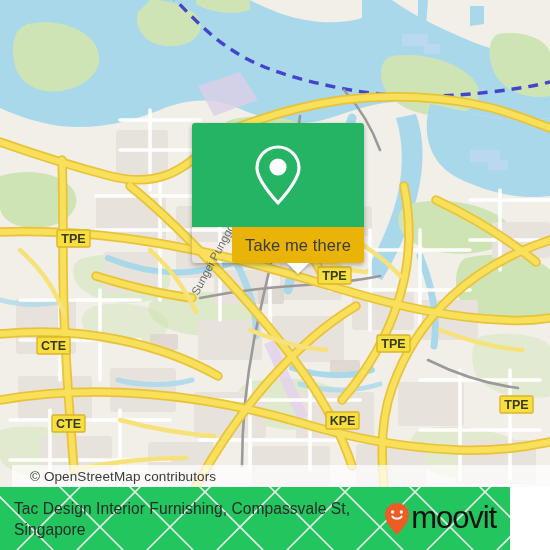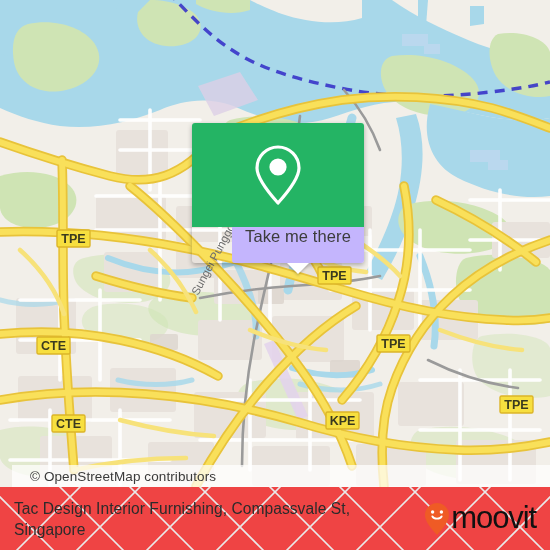--- a/index.html
+++ b/index.html
@@ -30,39 +30,39 @@
     position:absolute;left:192px;top:123px;width:172px;
     border-radius:3px;
     box-shadow:0 2px 5px rgba(0,0,0,.30);
     overflow:visible;
   }
   .card-top{
     background:#24b464;height:104px;border-radius:3px 3px 0 0;
     display:flex;align-items:center;justify-content:center;
   }
   .card-bottom{
-    background:#c4b5fd;height:36px;border-radius:0 0 3px 3px;
-    display:flex;align-items:flex-start;justify-content:center;position:relative;margin-left:40px;
+    background:#eab308;height:36px;border-radius:0 0 3px 3px;
+    display:flex;align-items:center;justify-content:center;position:relative;margin-left:40px;
   }
   .card-bottom span{
     font-size:16.5px;color:#3c3c3c;letter-spacing:.1px;
   }
   .card-tail{
     position:absolute;left:50%;margin-left:-11px;bottom:-11px;
     width:0;height:0;
     border-left:11px solid transparent;
     border-right:11px solid transparent;
     border-top:11px solid #ffffff;
     filter:drop-shadow(0 2px 1px rgba(0,0,0,.18));
   }
 
   
   .footer{
-    position:absolute;left:0;top:487px;width:550px;height:63px;
-    background:#ef4444;overflow:hidden;
+    position:absolute;left:0;top:487px;width:510px;height:63px;
+    background:#22c55e;overflow:hidden;
   }
   .footer-watermark{position:absolute;left:0;top:-20px;opacity:1;}
   .footer-inner{
     position:relative;height:100%;
     display:flex;align-items:center;justify-content:space-between;
     padding:0 14px 0 14px;box-sizing:border-box;
   }
   .caption{
     font-size:15.6px;color:#2b2b2b;line-height:21px;
     max-width:380px;letter-spacing:.05px;

